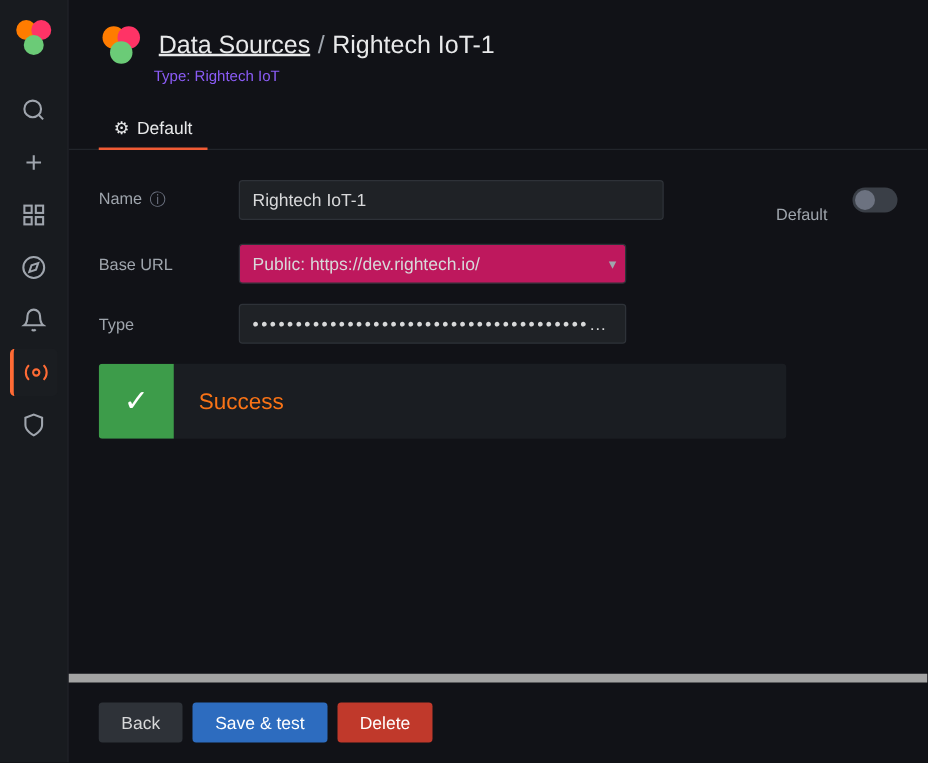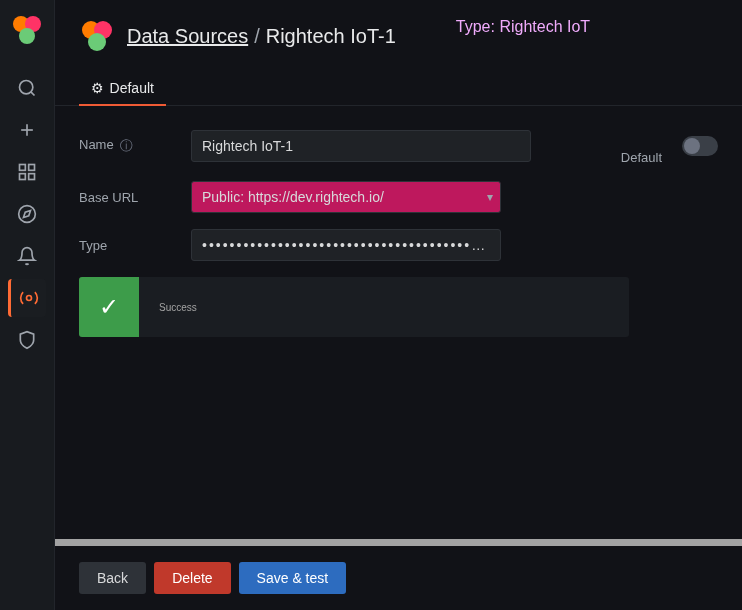--- a/index.html
+++ b/index.html
@@ -54,22 +54,22 @@
       display: flex;
       flex-direction: column;
       background: #111217;
       padding: 0;
     }
 
     
     .header {
       padding: 18px 24px 10px 24px;
       display: flex;
-      flex-direction: row;
-      gap: 16px;
+      flex-direction: column;
+      gap: 0;
     }
     .breadcrumb-row {
       display: flex;
       align-items: center;
       gap: 6px;
     }
     .logo-icon {
       width: 36px;
       height: 36px;
       margin-right: 6px;
@@ -84,22 +84,22 @@
     .breadcrumb-sep {
       color: #9fa5ad;
       font-size: 20px;
     }
     .breadcrumb-current {
       color: #e8e9ea;
       font-size: 20px;
       font-weight: 500;
     }
     .breadcrumb-sub {
-      color: #f0abfc;
-      font-size: 16px;
+      color: #8b5cf6;
+      font-size: 12px;
       margin-left: 44px;
     }
 
     
     .tabs {
       display: flex;
       padding: 0 24px;
       border-bottom: 1px solid #22252b;
       margin-top: 8px;
     }
@@ -259,22 +259,22 @@
       background: #3d9c4a;
       display: flex;
       align-items: center;
       justify-content: center;
       font-size: 24px;
       color: white;
       flex-shrink: 0;
     }
     .success-text {
       padding: 0 20px;
-      color: #a3a3a3;
-      font-size: 10px;
+      color: #f97316;
+      font-size: 18px;
     }
 
     
     .footer-buttons {
       display: flex;
       gap: 8px;
       padding: 16px 24px;
       border-top: 7px solid #a3a3a3;
     }
     .btn {
@@ -425,17 +425,17 @@
       <div class="success-icon-box">
         <span>✓</span>
       </div>
       <span class="success-text">Success</span>
     </div>
 
   </div>
 
   <div class="footer-buttons">
     <button class="btn btn-back">Back</button>
+    <button class="btn btn-save">Save &amp; test</button>
     <button class="btn btn-delete">Delete</button>
-    <button class="btn btn-save">Save &amp; test</button>
   </div>
 
 </div>
 
 </body></html>

